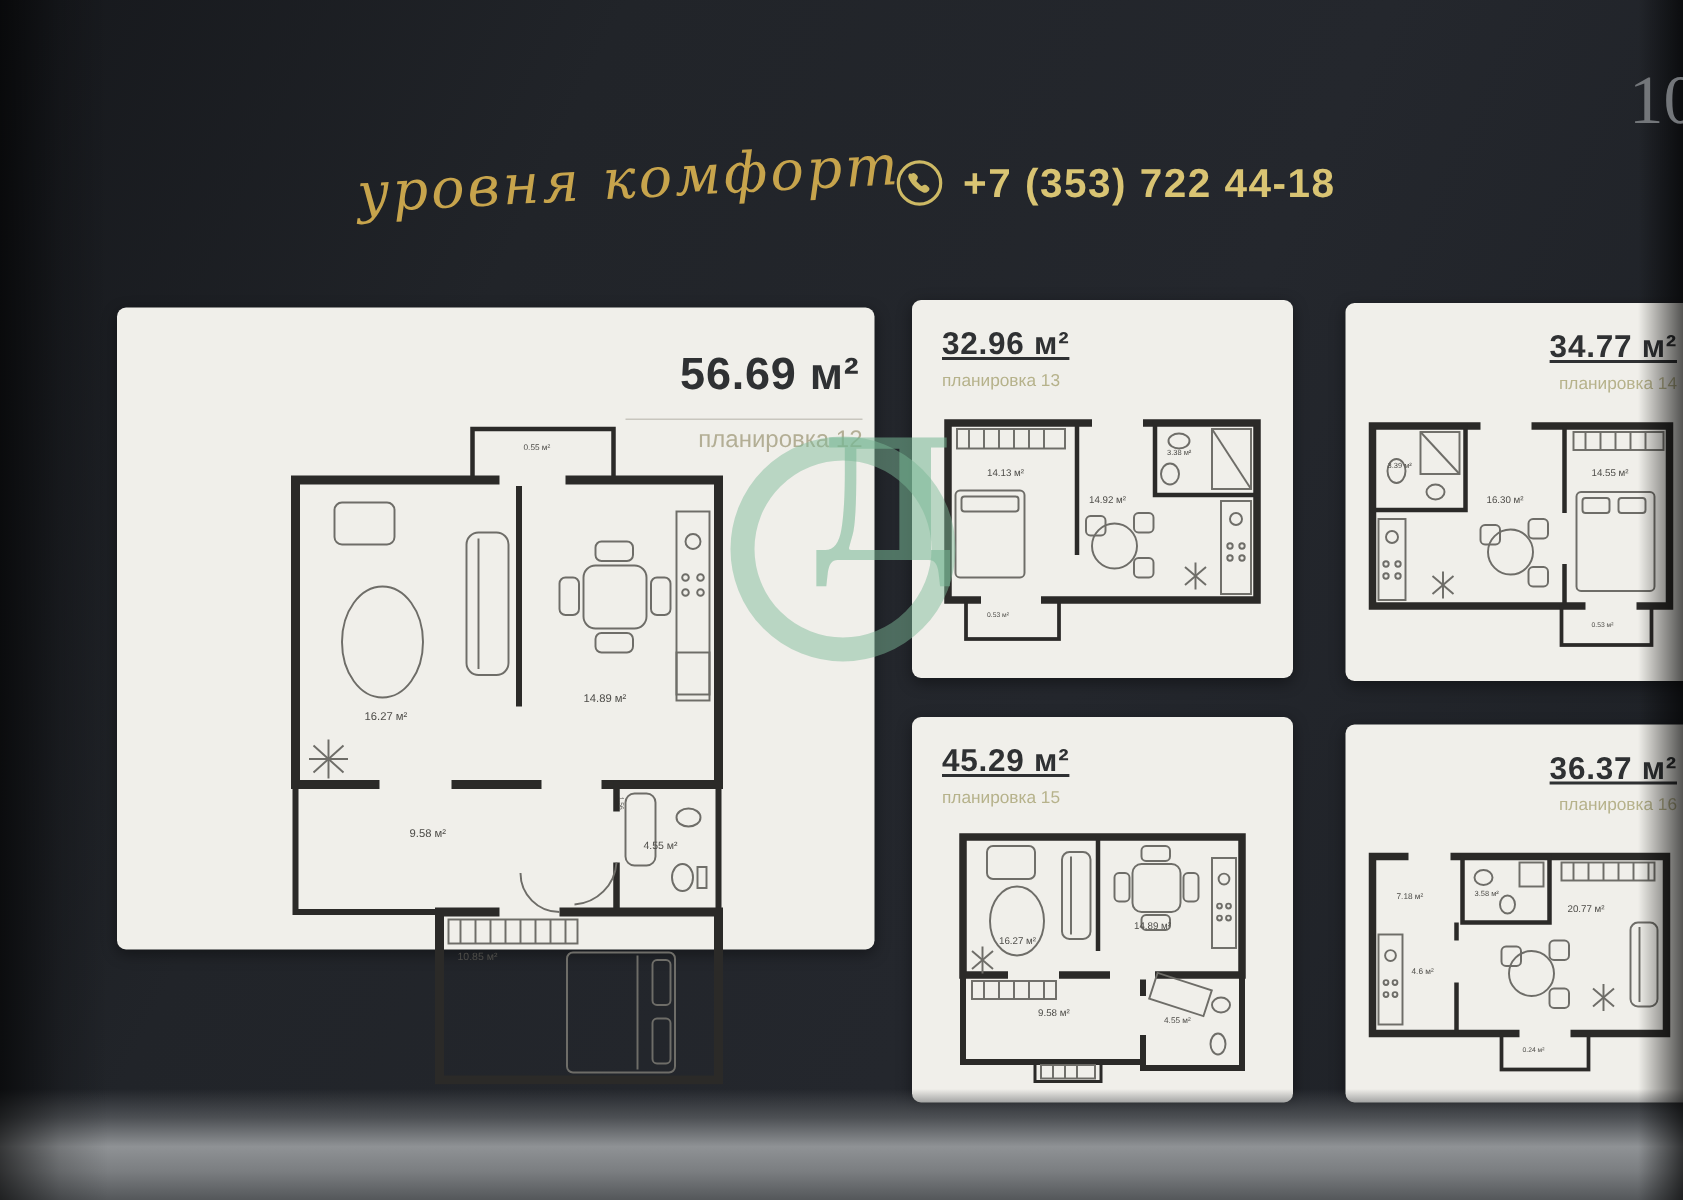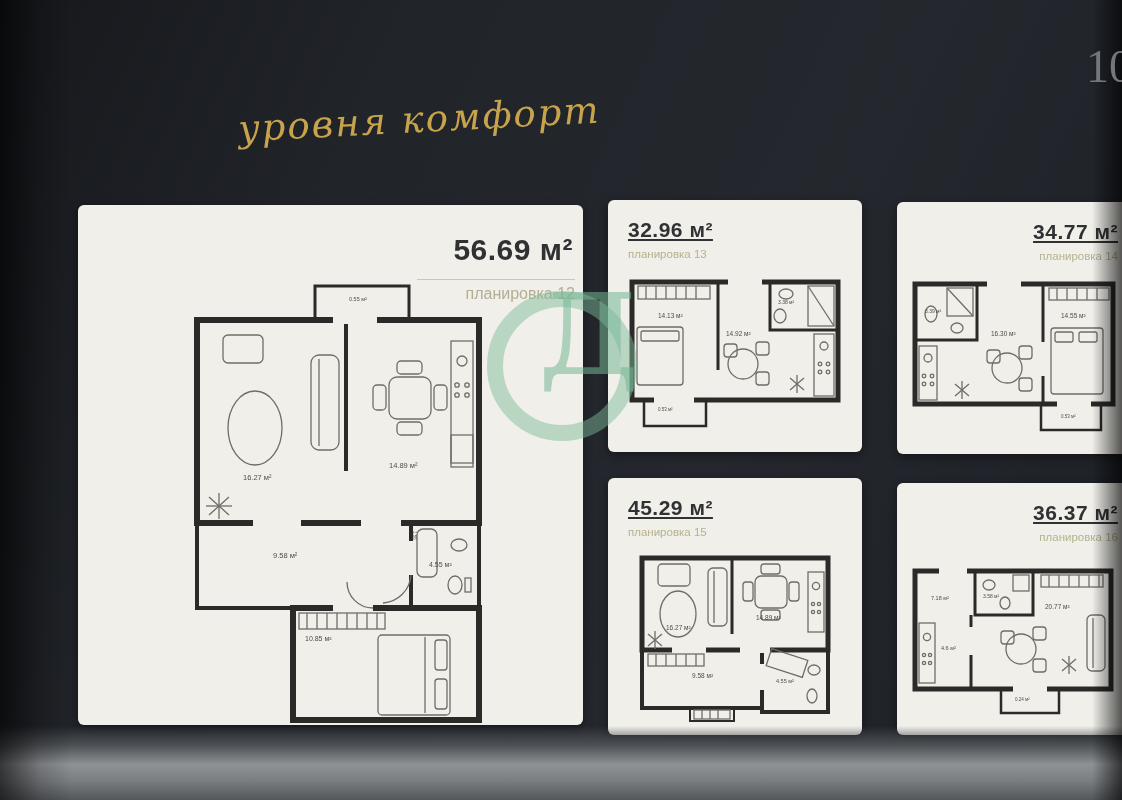--- a/index.html
+++ b/index.html
@@ -20,21 +20,21 @@
     font-style:italic;font-size:37px;color:#c7a44c;letter-spacing:2px;transform:rotate(-3deg);}
   .info{position:absolute;left:597px;top:32px;width:480px;font-size:19px;line-height:1.55;color:#ccd0d3;}
   .phone-row{position:absolute;left:597px;top:106px;display:flex;align-items:center;gap:13px;}
   .phone-ico{width:32px;height:32px;flex:0 0 auto;}
   .phone-num{font-size:27px;font-weight:700;letter-spacing:1px;color:#d9c473;}
   .pageno{position:absolute;right:-10px;top:40px;font-family:"Liberation Serif",serif;
     font-size:46px;color:#73767a;z-index:41;}
   
   .card{position:absolute;background:#f0efea;border-radius:6px;
     box-shadow:0 3px 10px rgba(0,0,0,.4);}
-  .card-main{left:78px;top:205px;width:505px;height:520px;}
+  .card-main{left:78px;top:205px;width:505px;height:428px;}
   .card-13{left:608px;top:200px;width:254px;height:252px;}
   .card-14{left:897px;top:202px;width:235px;height:252px;}
   .card-15{left:608px;top:478px;width:254px;height:257px;}
   .card-16{left:897px;top:483px;width:235px;height:252px;}
   .area{position:absolute;font-weight:700;color:#2f3133;letter-spacing:.5px;}
   .area-main{top:28px;right:10px;font-size:30px;}
   .divider{position:absolute;top:74px;right:8px;width:158px;height:1px;background:#c8c6be;}
   .pname{position:absolute;color:#b3ae95;font-size:16px;}
   .pname-main{top:80px;right:8px;}
   .area-sm{font-size:21px;text-decoration:underline;}
@@ -63,20 +63,27 @@
 </style>
 </head>
 <body>
 
 <div class="stage">
 
   <div class="script">уровня комфорт</div>
   <div class="info">
     <br>
   </div>
+  <div class="phone-row">
+    <svg class="phone-ico" viewBox="0 0 24 24">
+      <circle cx="12" cy="12" r="10.6" fill="none" stroke="#cdb964" stroke-width="1.6"></circle>
+      <path fill="#cdb964" d="M8.1 7.4c.5-.5 1.3-.5 1.8 0l.9.9c.4.4.5 1.1.2 1.6l-.4.7c-.2.3-.1.6.1.8l1.9 1.9c.2.2.5.3.8.1l.7-.4c.5-.3 1.2-.2 1.6.2l.9.9c.5.5.5 1.3 0 1.8l-.4.4c-.6.6-1.5.8-2.3.4-1.4-.6-3.1-1.7-4.5-3.1S7.2 11 6.6 9.6c-.4-.8-.2-1.7.4-2.3l1.1.1z"></path>
+    </svg>
+    <div class="phone-num">+7 (353) 722 44-18</div>
+  </div>
   <div class="pageno">10</div>
 
   <div class="card card-main">
     <div class="area area-main">56.69 м²</div>
     <div class="divider"></div>
     <div class="pname pname-main">планировка 12</div>
     <div class="plan plan-main">
       <svg width="290" height="440" viewBox="0 0 290 440">
         <rect class="w" x="122" y="3" width="94" height="34" stroke-width="3"></rect>
         <rect class="w" x="4" y="37" width="282" height="203" stroke-width="6"></rect>

